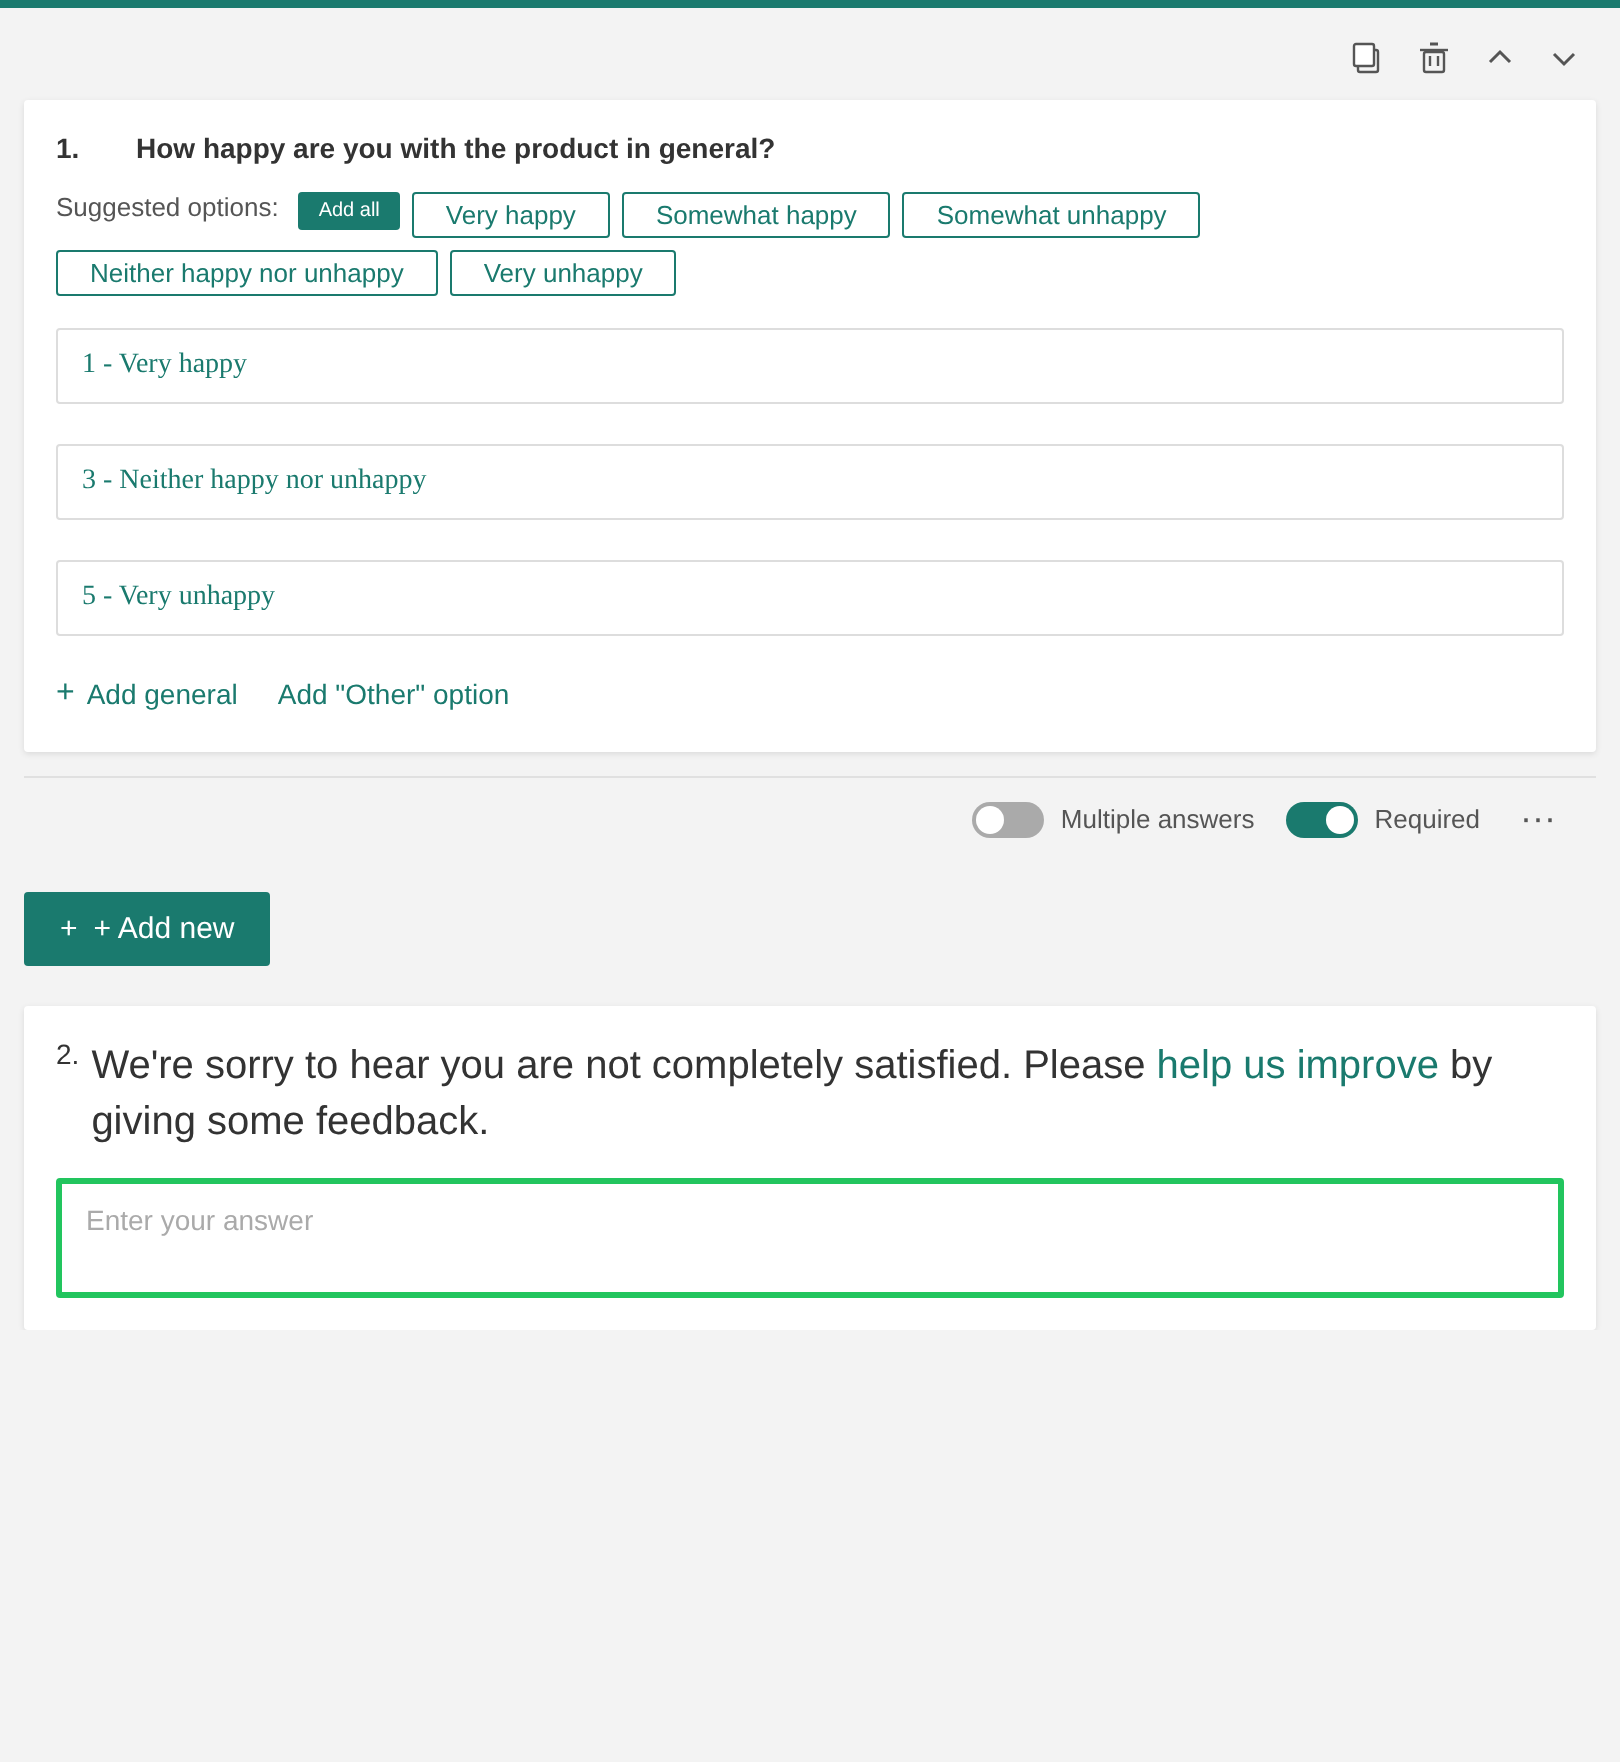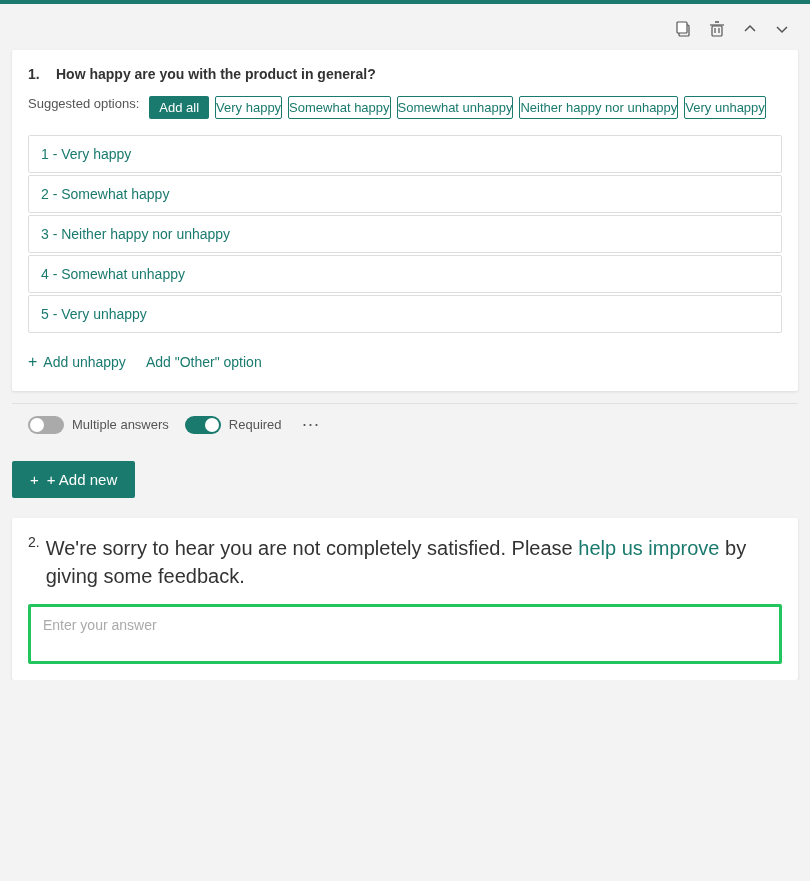--- a/index.html
+++ b/index.html
@@ -53,20 +53,21 @@
 
     .question-number {
       font-weight: 600;
       color: #333;
       min-width: 20px;
     }
 
     .question-text {
       font-weight: 600;
       color: #333;
+      margin-left: 12px;
     }
 
     .suggested-section {
       display: flex;
       flex-wrap: wrap;
       align-items: flex-start;
       gap: 6px;
       margin-bottom: 16px;
     }
 
@@ -75,39 +76,40 @@
       font-size: 13px;
       margin-right: 4px;
     }
 
     .btn-add-all {
       background: #1a7a6e;
       color: #fff;
       border: none;
       border-radius: 2px;
       padding: 4px 10px;
-      font-size: 13px;
+      font-size: 10px;
       cursor: pointer;
     }
 
     .btn-tag {
       background: transparent;
       color: #1a7a6e;
       border: 1px solid #1a7a6e;
       border-radius: 2px;
-      padding: 3px 0;
+      padding: 3px 16px;
       font-size: 13px;
       cursor: pointer;
     }
 
     .option-list {
       display: flex;
       flex-direction: column;
-      gap: 2px;
+      gap: 20px;
       margin-bottom: 16px;
+      font-family: Liberation Serif, serif;
     }
 
     .option-item {
       border: 1px solid #ddd;
       border-radius: 2px;
       padding: 10px 12px;
       color: #1a7a6e;
       font-size: 14px;
       background: #fff;
       cursor: text;
@@ -132,21 +134,21 @@
     }
 
     .add-option-btn .plus {
       font-size: 16px;
       font-weight: 400;
     }
 
     .card-footer {
       display: flex;
       align-items: center;
-      justify-content: flex-start;
+      justify-content: flex-end;
       gap: 16px;
       padding: 10px 16px;
       background: #f3f3f3;
       border-top: 1px solid #e0e0e0;
       margin: 0 12px 16px;
     }
 
     .toggle-wrapper {
       display: flex;
       align-items: center;
@@ -292,30 +294,28 @@
     <button class="btn-add-all">Add all</button>
     <button class="btn-tag">Very happy</button>
     <button class="btn-tag">Somewhat happy</button>
     <button class="btn-tag">Somewhat unhappy</button>
     <button class="btn-tag">Neither happy nor unhappy</button>
     <button class="btn-tag">Very unhappy</button>
   </div>
 
   <div class="option-list">
     <div class="option-item">1 - Very happy</div>
-    <div class="option-item">2 - Somewhat happy</div>
     <div class="option-item">3 - Neither happy nor unhappy</div>
-    <div class="option-item">4 - Somewhat unhappy</div>
     <div class="option-item">5 - Very unhappy</div>
   </div>
 
   <div class="add-options">
     <button class="add-option-btn">
       <span class="plus">+</span>
-      <span>Add unhappy</span>
+      <span>Add general</span>
     </button>
     <button class="add-option-btn">
       <span>Add "Other" option</span>
     </button>
   </div>
 </div>
 
 <div class="card-footer">
   <div class="toggle-wrapper">
     <div class="toggle">

